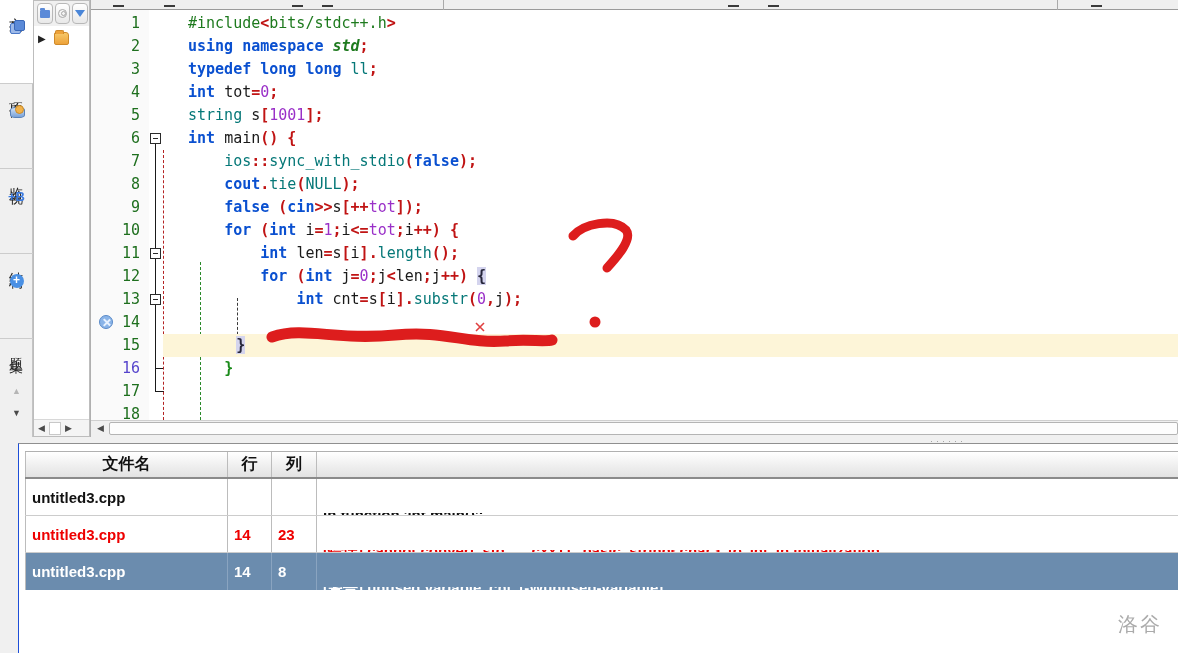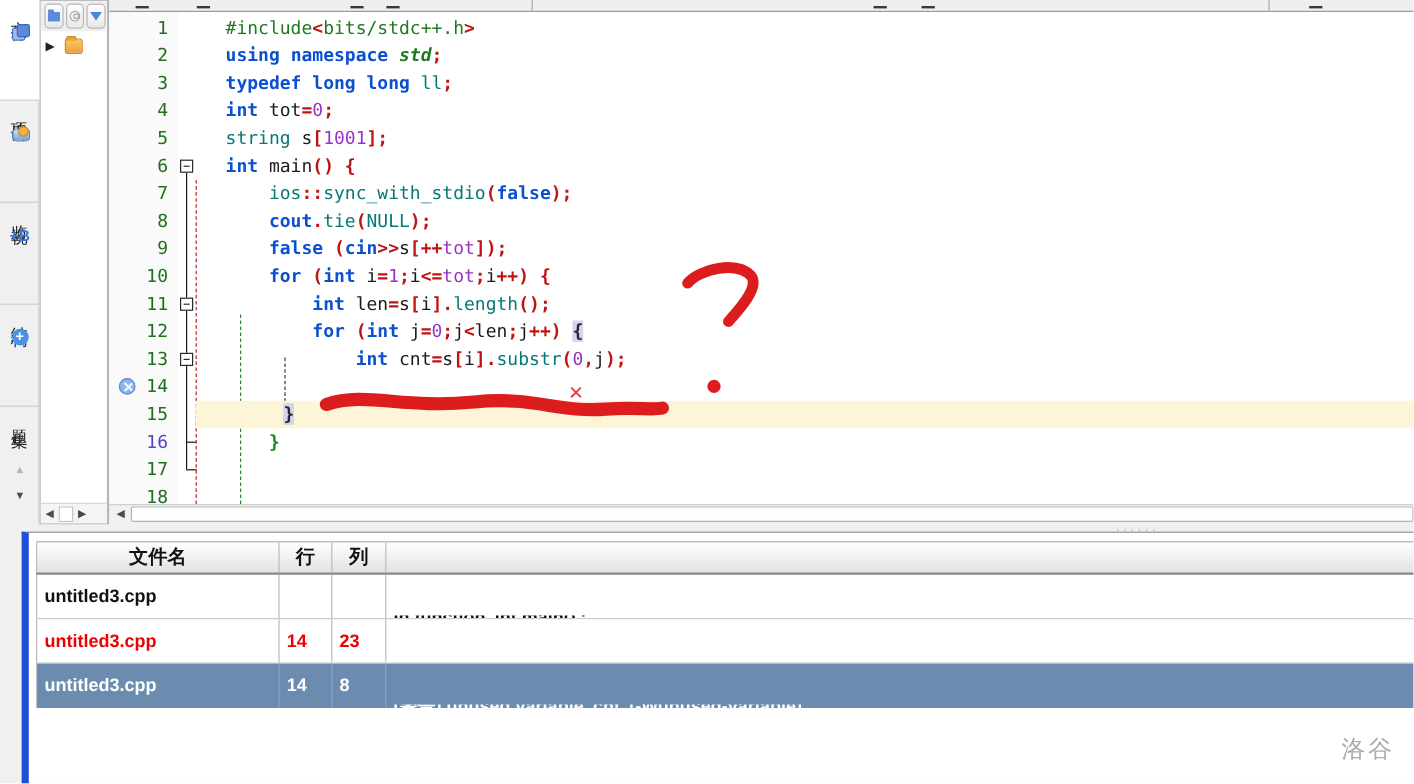--- a/index.html
+++ b/index.html
@@ -109,21 +109,21 @@
   
   .annotation { position:absolute; left:0; top:0; width:1178px; height:653px;
                 pointer-events:none; z-index:50; }
 
   
   .splitter-dots { position:absolute; left:930px; top:436px; color:#9a9a9a; font-size:9px;
                    letter-spacing:3px; cursor:row-resize; }
 
   
   .bottom-panel { position:absolute; left:18px; top:443px; width:1160px; height:210px;
-                  background:#ffffff; border-left:6px solid #1d4ed8; border-top:1px solid #8f8f8f; }
+                  background:#ffffff; border-left:1px solid #1d4ed8; border-top:1px solid #8f8f8f; }
   .issues-table { position:absolute; left:6px; top:7px; right:0; }
   .t-header { display:flex; height:28px; background:linear-gradient(#ffffff,#e2e2e2);
               border-top:1px solid #b0b0b0; border-bottom:2px solid #8a8a8a; }
   .t-header .cell { font-weight:bold; font-size:16px; color:#111; display:flex; align-items:center; }
   .cell { border-right:1px solid #bcbcbc; padding:0 6px; overflow:hidden; white-space:nowrap; }
   .c-file { width:203px; border-left:1px solid #bcbcbc; }
   .c-line { width:44px; }
   .c-col  { width:45px; }
   .c-desc { flex:1; border-right:none;margin-top:34px; }
   .t-header .c-file { justify-content:center; }
@@ -287,20 +287,21 @@
       <div class="t-row row-info">
         <div class="cell c-file">untitled3.cpp</div>
         <div class="cell c-line"></div>
         <div class="cell c-col"></div>
         <div class="cell c-desc">In function 'int main()':</div>
       </div>
       <div class="t-row row-error">
         <div class="cell c-file">untitled3.cpp</div>
         <div class="cell c-line">14</div>
         <div class="cell c-col">23</div>
+        <div class="cell c-desc">[错误] cannot convert 'std::__cxx11::basic_string&lt;char&gt;' to 'int' in initialization</div>
       </div>
       <div class="t-row row-selected">
         <div class="cell c-file">untitled3.cpp</div>
         <div class="cell c-line">14</div>
         <div class="cell c-col">8</div>
         <div class="cell c-desc">[警告] unused variable 'cnt' [-Wunused-variable]</div>
       </div>
     </div>
     <div class="watermark">洛谷</div>
   </div>

